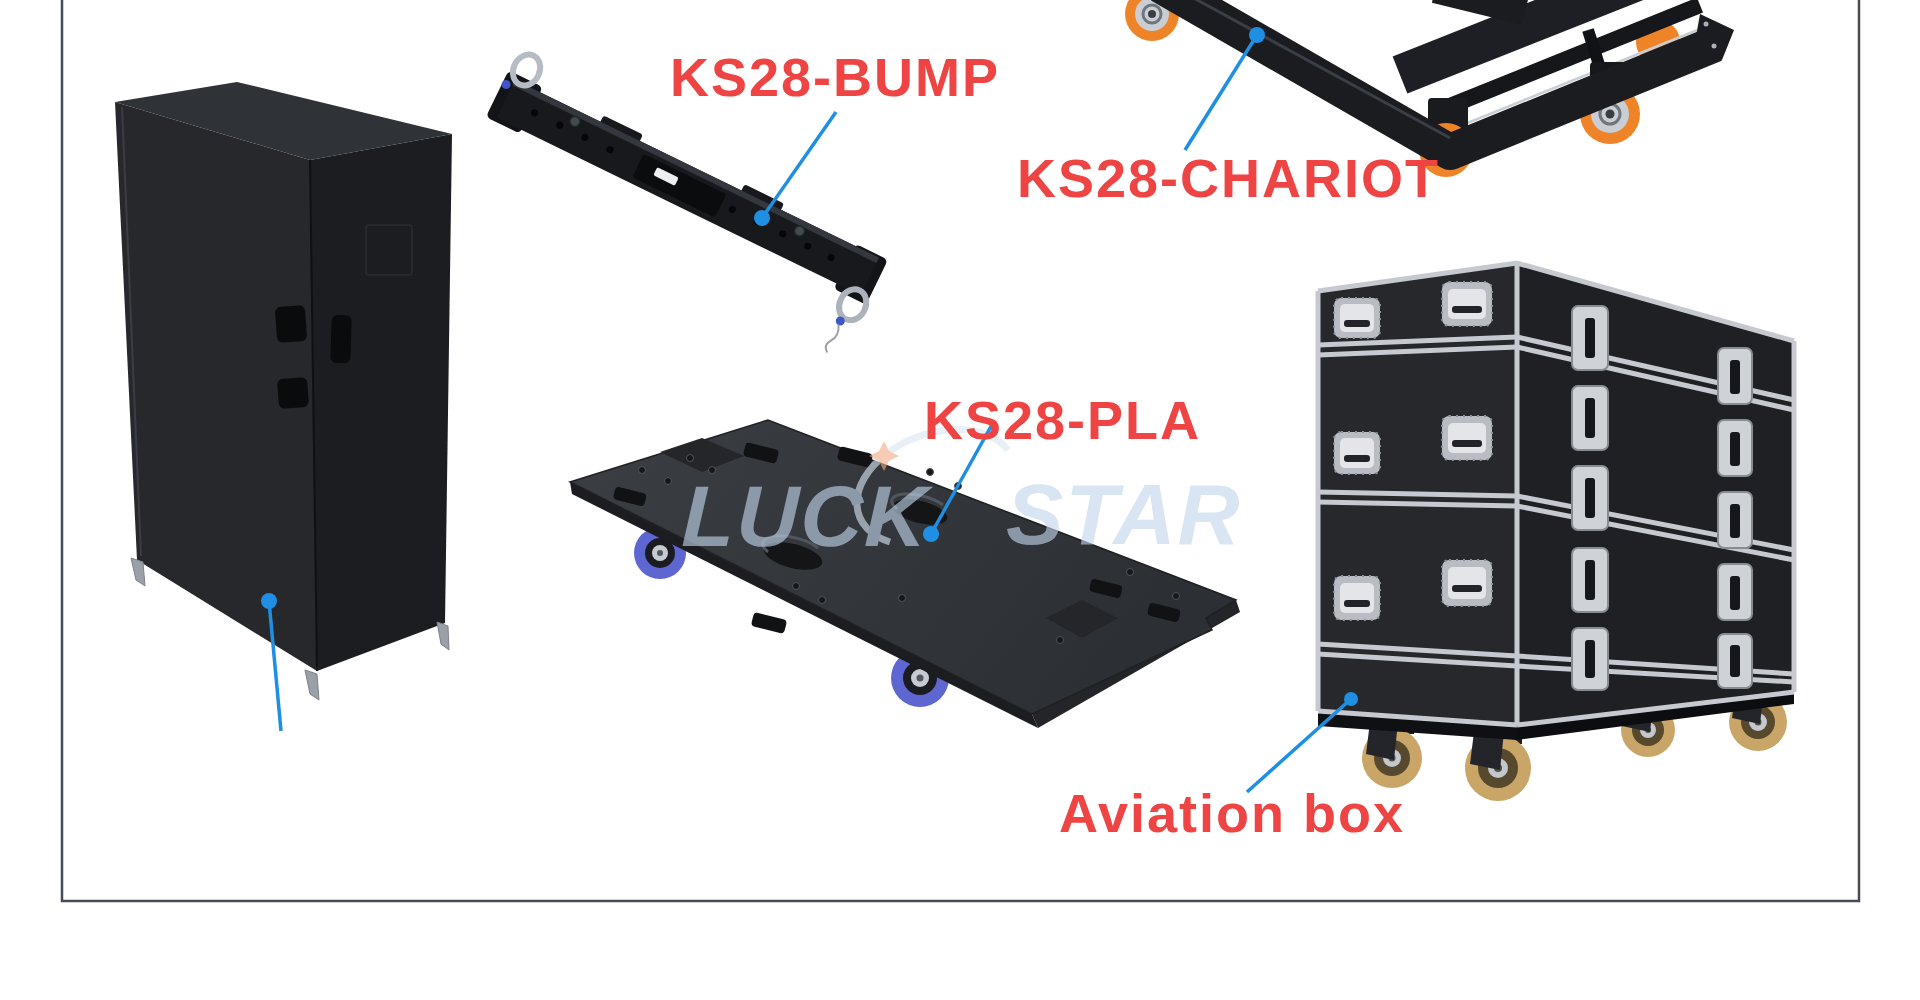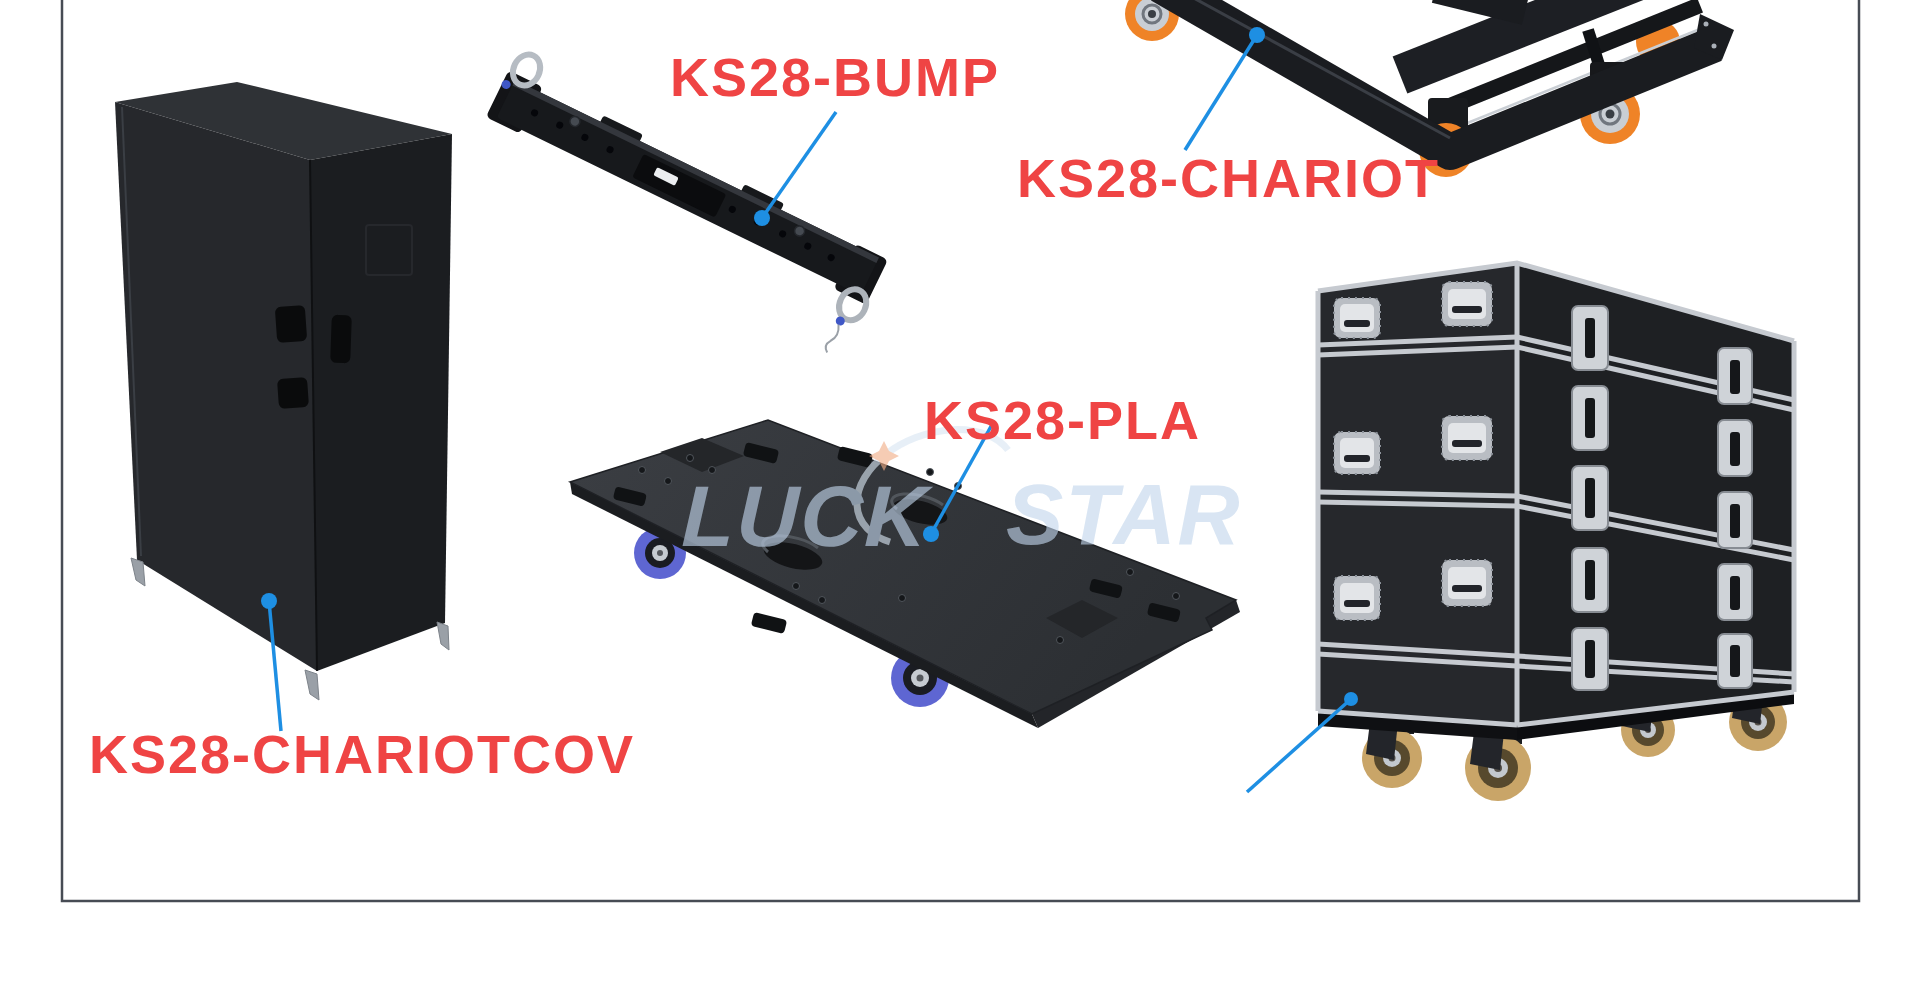--- a/index.html
+++ b/index.html
@@ -317,15 +317,15 @@
     <circle cx="1257" cy="35" r="8"></circle>
     <circle cx="931" cy="534" r="8"></circle>
     <circle cx="269" cy="601" r="8"></circle>
     <circle cx="1351" cy="699" r="7"></circle>
   </g>
 </svg>
 
 <div class="plabel" style="left:670px;top:50px;">KS28-BUMP</div>
 <div class="plabel" style="left:1017px;top:151px;text-align:right;">KS28-CHARIOT</div>
 <div class="plabel" style="left:924px;top:361px;margin-top:32px;">KS28-PLA</div>
-<div class="plabel" style="left:89px;top:727px;">KS28-CHARIOTCOV</div>
+<div class="plabel" style="left:1059px;top:786px;">Aviation box</div>
 
 </div>
 
 </body></html>

